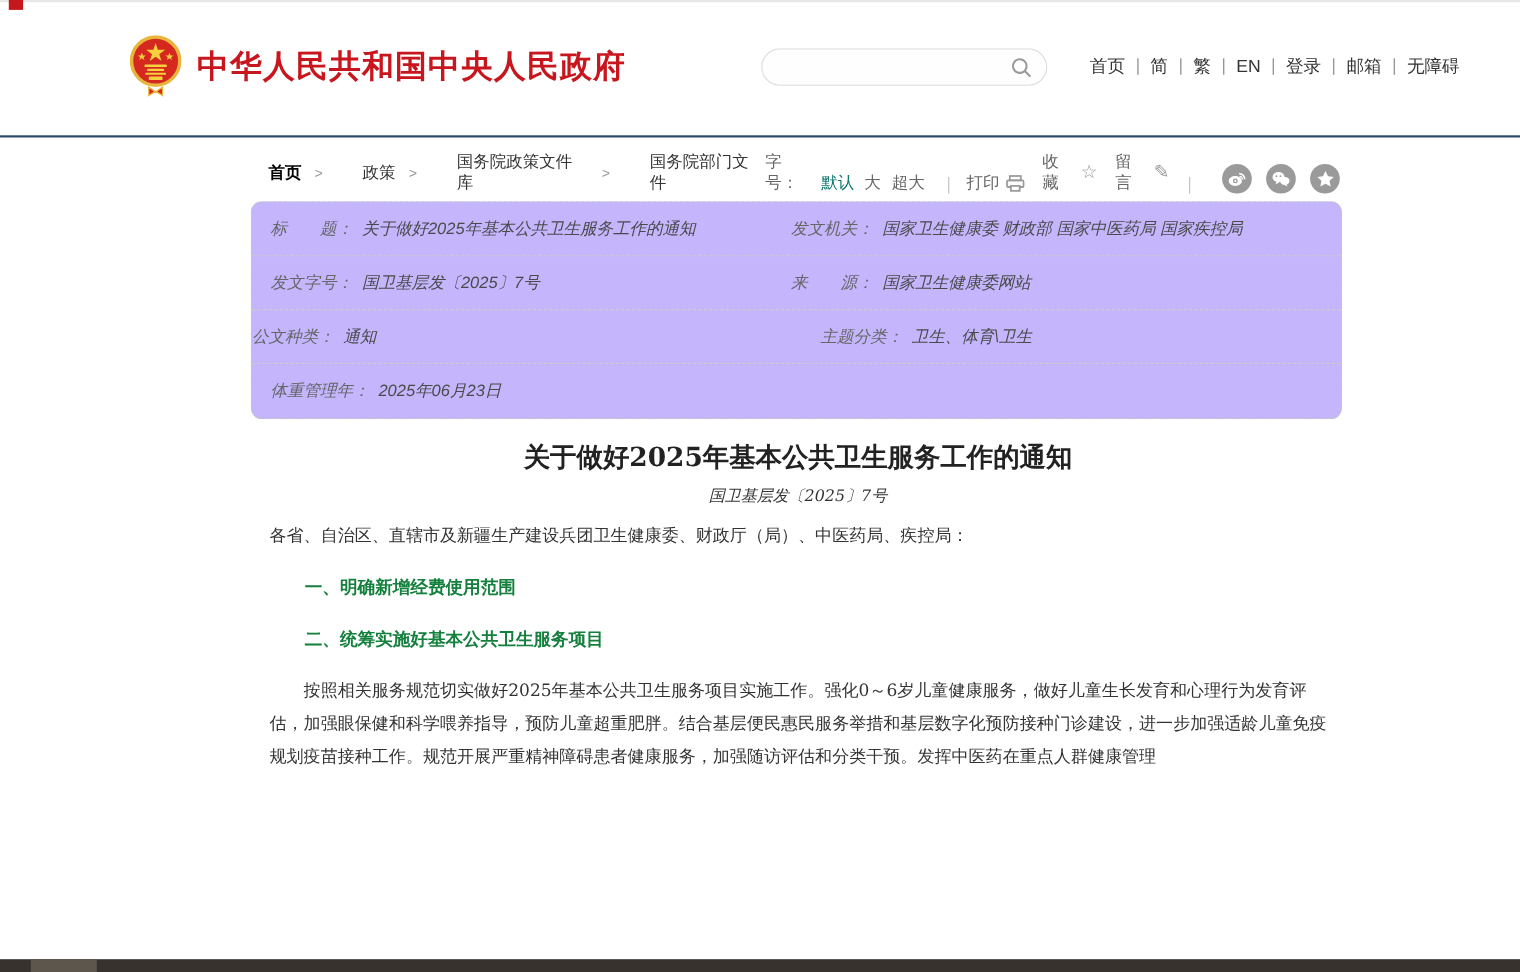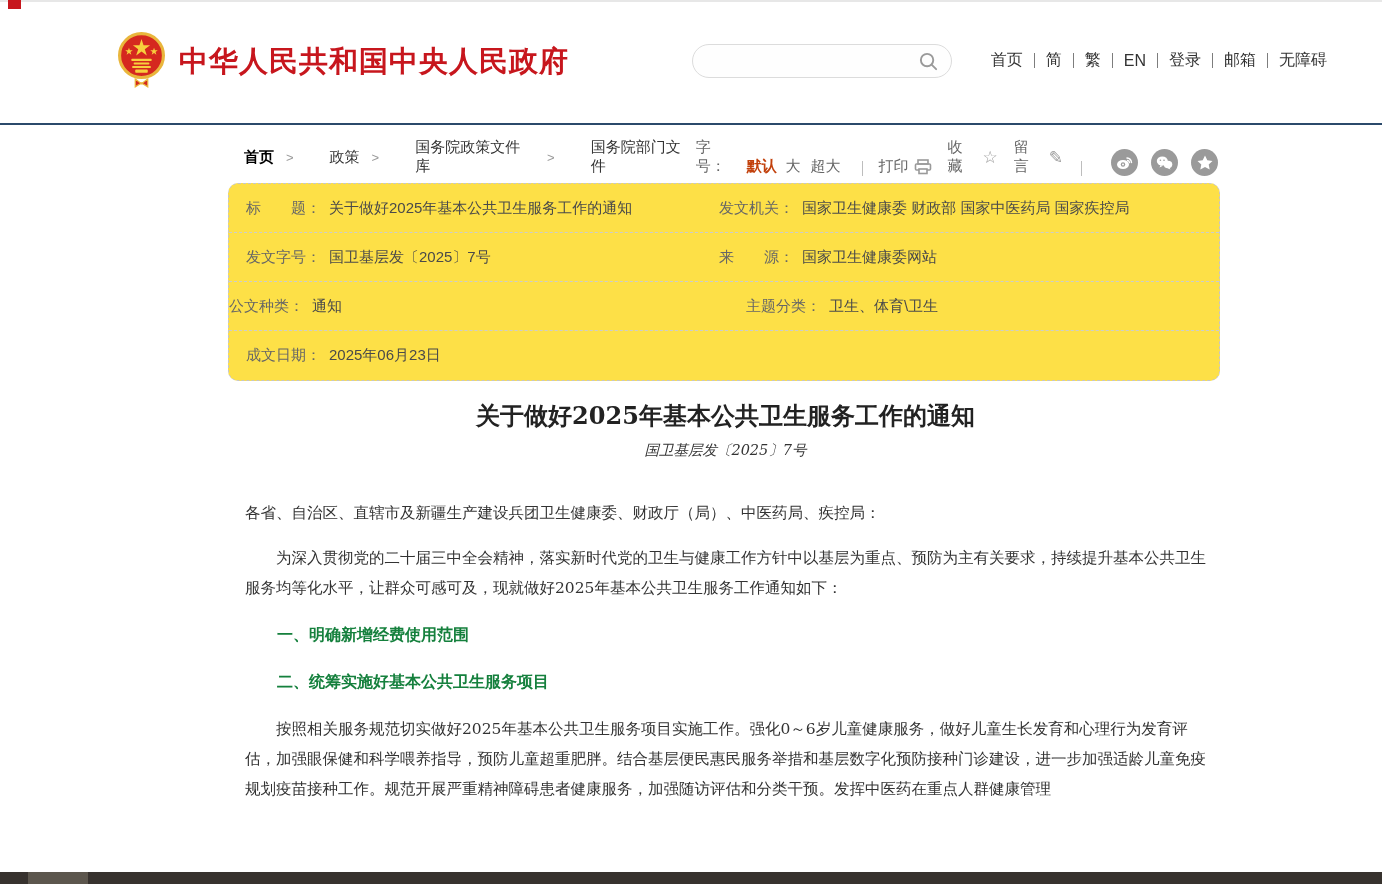--- a/index.html
+++ b/index.html
@@ -43,50 +43,50 @@
   .content { width: 992px; margin-left: 228px; }
 
   .crumb-bar { display: flex; justify-content: space-between; align-items: center; margin-top: 18px; height: 28px; padding: 0 2px 0 16px; }
   .breadcrumb { display: flex; align-items: center; font-size: 15px; color: #333; }
   .breadcrumb .bc-home { font-weight: bold; color: #000; cursor: pointer; }
   .breadcrumb .bc-item { cursor: pointer; padding-left: 24px; }
   .breadcrumb .bc-sep { color: #9a9a9a; font-size: 13px; margin: 0 12px; }
 
   .doc-toolbar { display: flex; align-items: flex-end; font-size: 15px; color: #666; }
   .doc-toolbar .tb-label { color: #666; }
-  .doc-toolbar .fs-default { color: #c2410c; font-weight: bold; margin: 0 4px 0 6px; cursor: pointer; }
+  .doc-toolbar .fs-default { color: #0f766e; font-weight: normal; margin: 0 4px 0 6px; cursor: pointer; }
   .doc-toolbar .fs-opt { color: #666; margin: 0 5px; cursor: pointer; }
   .doc-toolbar .tb-div { width: 1px; height: 15px; background: #bdbdbd; margin: 0 16px; }
   .tb-action { display: inline-flex; align-items: center; color: #666; cursor: pointer; margin-right: 16px; }
   .tb-action .glyph { color: #9a9a9a; font-size: 17px; margin-left: 5px; }
   .share-group { display: flex; align-items: center; }
   .share-circle {
     width: 27px; height: 27px; border-radius: 50%; background: #9a9a9a;
     display: inline-flex; align-items: center; justify-content: center; margin-left: 13px; cursor: pointer;
   }
 
   
-  .meta-box { margin-top: 12px; border: 1px dashed #c6c6c6; border-radius: 10px; background: #fde047; }
+  .meta-box { margin-top: 12px; border: 1px dashed #c6c6c6; border-radius: 10px; background: #c4b5fd; font-style: italic; }
   .meta-row { display: flex; height: 49px; align-items: center; border-bottom: 1px dashed #cccccc; }
   .meta-row:last-child { border-bottom: none; }
   .meta-cell { display: flex; align-items: center; font-size: 15px; }
   .meta-cell.left { width: 49.5%; padding-left: 17px; }
   .meta-cell.right { flex: 1; }
   .meta-label { color: #666; white-space: pre; }
   .meta-value { color: #4a4a4a; margin-left: 8px; }
 
   
   .article { font-family: "DejaVu Serif", "Liberation Serif", serif; color: #333; padding: 0 14px 0 17px; }
   .article-title {
     text-align: center; font-size: 24px; font-weight: bold; margin-top: 18px; line-height: 34px;
     color: #222;
   }
   .article-docnum { text-align: center; font-size: 14.5px; font-style: italic; margin-top: 8px; color: #333; }
   .article p { font-size: 15.5px; line-height: 30px; margin: 15px 0; text-indent: 2em; }
-  .article p.addressee { text-indent: 0; margin-top: 38px; }
+  .article p.addressee { text-indent: 0; margin-top: 12px; }
   .article .sec-heading {
     font-family: "DejaVu Sans", "Liberation Sans", sans-serif;
     font-weight: bold; font-size: 16px; line-height: 30px; margin: 17px 0; text-indent: 2em; color: #15803d;
   }
 
   .footer-strip { position: absolute; bottom: 0; left: 0; right: 0; height: 12px; background: #37322e; }
   .footer-strip .seg { position: absolute; left: 28px; top: 0; width: 60px; height: 100%; background: #5c564d; }
 </style>
 </head>
 <body>
@@ -225,32 +225,31 @@
         <span class="meta-label">公文种类：</span>
         <span class="meta-value">通知</span>
       </div>
       <div class="meta-cell left">
         <span class="meta-label">主题分类：</span>
         <span class="meta-value">卫生、体育\卫生</span>
       </div>
     </div>
     <div class="meta-row">
       <div class="meta-cell left">
-        <span class="meta-label">成文日期：</span>
+        <span class="meta-label">体重管理年：</span>
         <span class="meta-value">2025年06月23日</span>
       </div>
       <div class="meta-cell right"></div>
     </div>
   </div>
 
   <div class="article">
     <div class="article-title">关于做好2025年基本公共卫生服务工作的通知</div>
     <div class="article-docnum">国卫基层发〔2025〕7号</div>
     <p class="addressee">各省、自治区、直辖市及新疆生产建设兵团卫生健康委、财政厅（局）、中医药局、疾控局：</p>
-    <p>为深入贯彻党的二十届三中全会精神，落实新时代党的卫生与健康工作方针中以基层为重点、预防为主有关要求，持续提升基本公共卫生服务均等化水平，让群众可感可及，现就做好2025年基本公共卫生服务工作通知如下：</p>
     <div class="sec-heading">一、明确新增经费使用范围</div>
     <div class="sec-heading">二、统筹实施好基本公共卫生服务项目</div>
     <p>按照相关服务规范切实做好2025年基本公共卫生服务项目实施工作。强化0～6岁儿童健康服务，做好儿童生长发育和心理行为发育评估，加强眼保健和科学喂养指导，预防儿童超重肥胖。结合基层便民惠民服务举措和基层数字化预防接种门诊建设，进一步加强适龄儿童免疫规划疫苗接种工作。规范开展严重精神障碍患者健康服务，加强随访评估和分类干预。发挥中医药在重点人群健康管理</p>
   </div>
 </div>
 
 <div class="footer-strip">
   <div class="seg"></div>
 </div>
 

